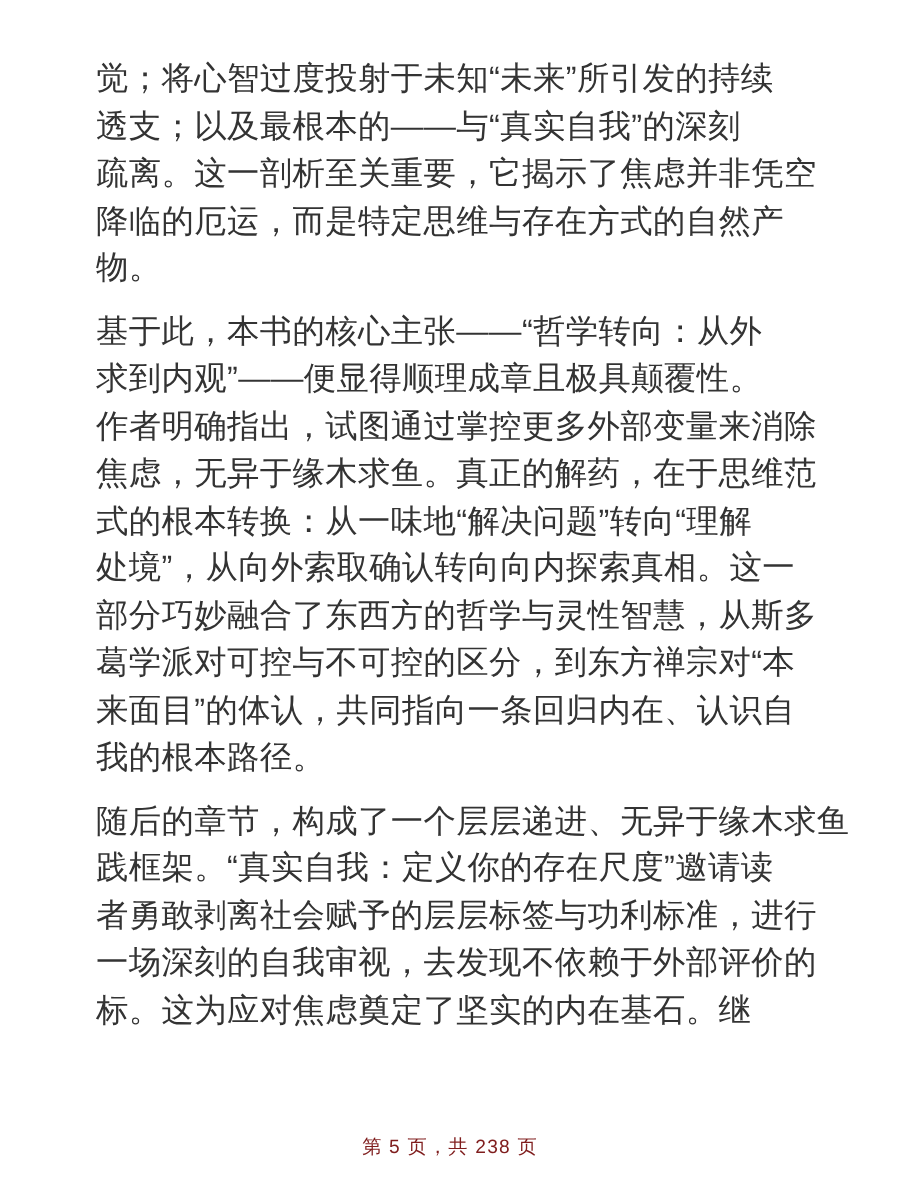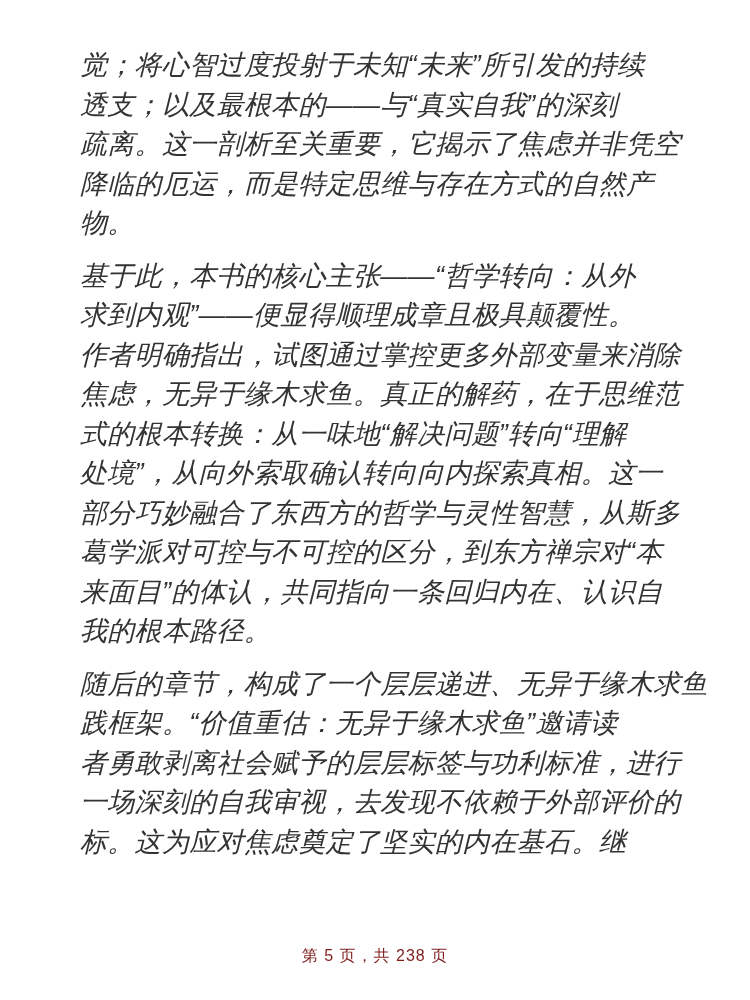--- a/index.html
+++ b/index.html
@@ -15,21 +15,20 @@
   }
   .page {
     position: relative;
     width: 750px;
     height: 1000px;
     background: #ffffff;
     overflow: hidden;
   }
   .content {
     padding: 46px 84px 0 80px;
-    font-style: italic;
   }
   .paragraph {
     margin: 0 0 13px 0;
   }
   .text-line {
     font-size: 27px;
     line-height: 39.5px;
     color: #333333;
     white-space: nowrap;
     letter-spacing: 0.3px;
@@ -64,20 +63,20 @@
         <div class="text-line">焦虑，无异于缘木求鱼。真正的解药，在于思维范</div>
         <div class="text-line">式的根本转换：从一味地“解决问题”转向“理解</div>
         <div class="text-line">处境”，从向外索取确认转向向内探索真相。这一</div>
         <div class="text-line">部分巧妙融合了东西方的哲学与灵性智慧，从斯多</div>
         <div class="text-line">葛学派对可控与不可控的区分，到东方禅宗对“本</div>
         <div class="text-line">来面目”的体认，共同指向一条回归内在、认识自</div>
         <div class="text-line">我的根本路径。</div>
       </div>
       <div class="paragraph">
         <div class="text-line">随后的章节，构成了一个层层递进、无异于缘木求鱼</div>
-        <div class="text-line">践框架。“价值重估：无异于缘木求鱼”邀请读</div>
+        <div class="text-line">践框架。“真实自我：定义你的存在尺度”邀请读</div>
         <div class="text-line">者勇敢剥离社会赋予的层层标签与功利标准，进行</div>
         <div class="text-line">一场深刻的自我审视，去发现不依赖于外部评价的</div>
         <div class="text-line">标。这为应对焦虑奠定了坚实的内在基石。继</div>
       </div>
     </div>
   <div class="footer">第 5 页，共 238 页</div>
 </div>
 
 </body></html>

